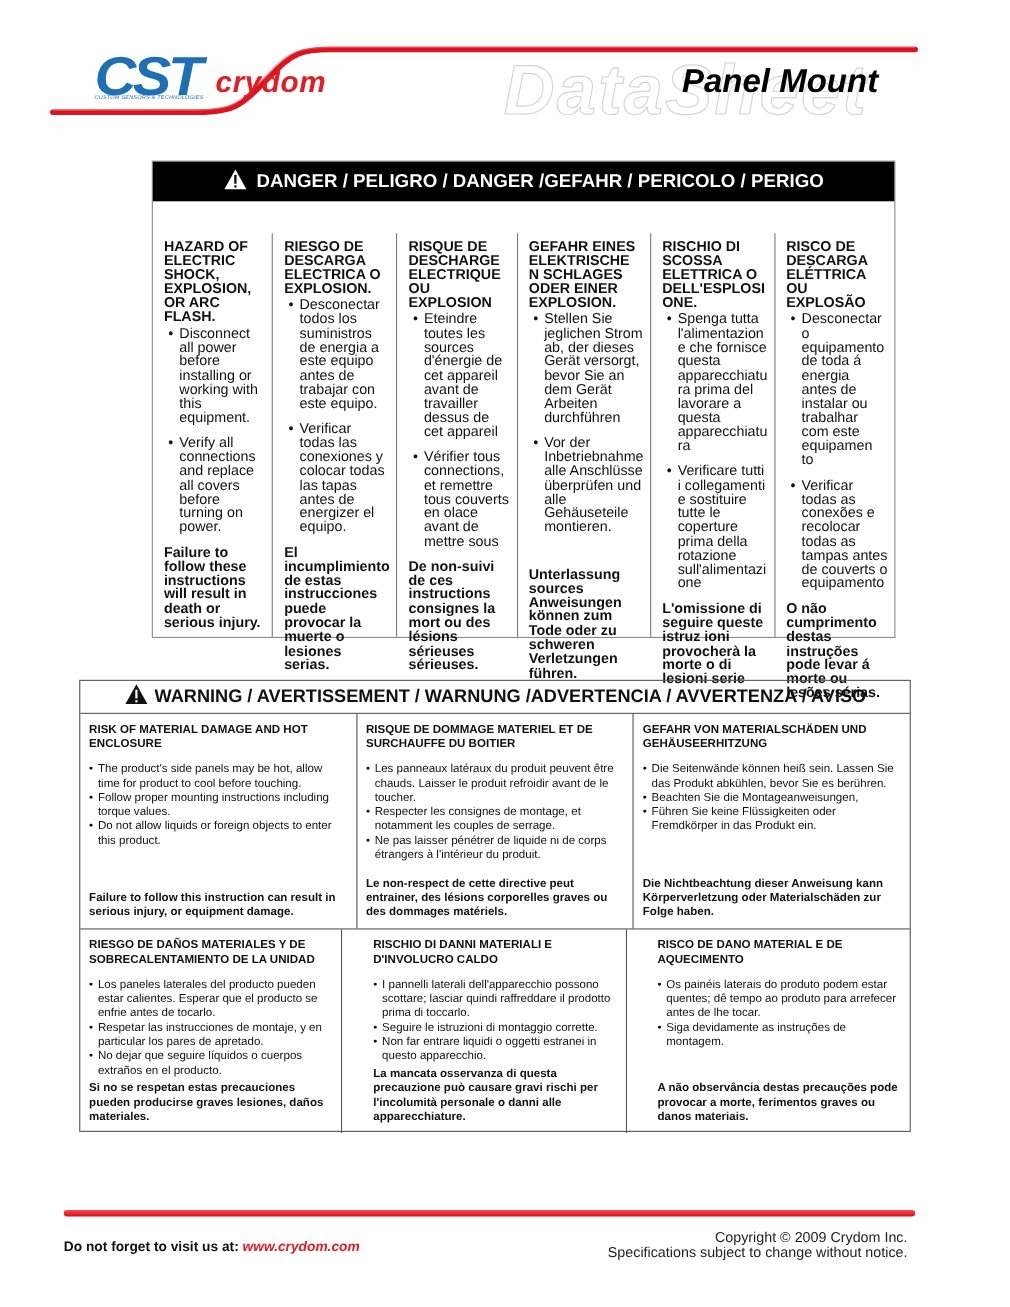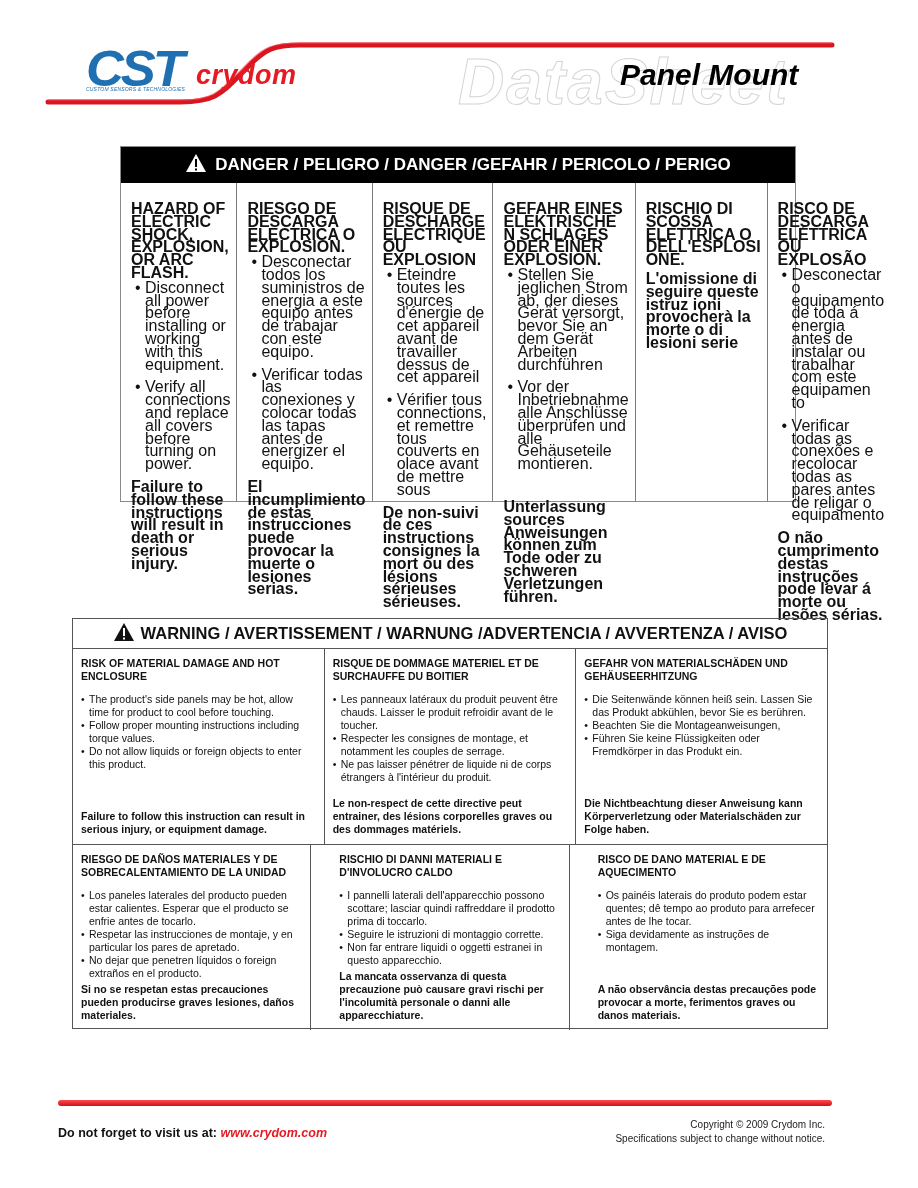--- a/index.html
+++ b/index.html
@@ -8,25 +8,25 @@
   
   .hdr { position: absolute; left: 0; top: 0; width: 918px; height: 130px; }
   .hdr svg { position: absolute; left: 0; top: 0; }
   .logo-cst { position: absolute; left: 86px; top: 44px; font-family: "Liberation Sans", sans-serif; font-weight: bold; font-style: italic; font-size: 50px; color: #1f6fb3; letter-spacing: -3px; transform: scaleX(1.05); transform-origin: left; line-height: 1; }
   .logo-cst-sub { position: absolute; left: 86px; top: 86px; font-size: 5px; color: #1f6fb3; font-style: italic; letter-spacing: 0.2px; }
   .logo-crydom { position: absolute; left: 196px; top: 62px; font-weight: bold; font-style: italic; font-size: 27px; color: #e41b23; letter-spacing: 0.5px; line-height: 1; }
   .ds-watermark { position: absolute; left: 458px; top: 50px; font-size: 64px; font-style: italic; font-weight: bold; color: #ffffff; -webkit-text-stroke: 1px #d4d4d4; letter-spacing: 2px; line-height: 1; }
   .panel-mount { position: absolute; left: 620px; top: 60px; font-size: 30px; font-style: italic; font-weight: bold; color: #000; line-height: 1; }
 
   
-  .danger { position: absolute; left: 120px; top: 146px; width: 676px; height: 356px; border: 1px solid #8a8a8a; box-sizing: border-box; }
+  .danger { position: absolute; left: 138px; top: 146px; width: 676px; height: 434px; border: 1px solid #8a8a8a; box-sizing: border-box; }
   .danger-bar { height: 36px; background: #000; color: #fff; display: flex; align-items: center; justify-content: center; font-size: 17px; font-weight: bold; }
   .danger-bar .tri { margin-right: 8px; }
   .danger-cols { display: flex; height: calc(100% - 36px); }
-  .dcol { flex: 1; border-right: 1px solid #7a7a7a; padding: 20px 6px 0 10px; box-sizing: border-box; font-size: 16px; line-height: 12.8px; }
+  .dcol { flex: 1; border-right: 1px solid #7a7a7a; padding: 6px 6px 0 10px; box-sizing: border-box; font-size: 13px; line-height: 12.8px; margin-top: 29px; }
   .dcol:last-child { border-right: none; }
   .dcol .h { font-weight: bold; margin-bottom: 2px; }
   .dcol ul { list-style: none; margin: 0; padding: 0; }
   .dcol li { position: relative; padding-left: 14px; margin-bottom: 10px; }
   .dcol li::before { content: "•"; position: absolute; left: 4px; top: 0; }
   .dcol .f { font-weight: bold; margin-top: 6px; }
 
   
   .warn { position: absolute; left: 72px; top: 618px; width: 756px; height: 411px; border: 1px solid #555; box-sizing: border-box; }
   .warn-bar { height: 29px; border-bottom: 1px solid #555; display: flex; align-items: center; justify-content: center; font-size: 16.5px; font-weight: bold; color: #111; }
@@ -40,21 +40,21 @@
   .wcell .h { font-weight: bold; margin-bottom: 10px; }
   .wcell ul { list-style: none; margin: 0; padding: 0; }
   .wcell li { position: relative; padding-left: 8px; }
   .wcell li::before { content: "•"; position: absolute; left: 0; top: 0; }
   .wcell .f { font-weight: bold; position: absolute; left: 8px; right: 8px; bottom: 8px; }
 
   
   .footer-line { position: absolute; left: 58px; top: 1100px; width: 774px; height: 6px; border-radius: 3px; background: linear-gradient(#ff4a4f, #d0101a); }
   .visit { position: absolute; left: 58px; top: 1126px; font-size: 12.5px; font-weight: bold; color: #111; }
   .visit .url { color: #e41b23; font-style: italic; }
-  .copy { position: absolute; right: 93px; top: 1118px; font-size: 10px; color: #222; text-align: right; line-height: 14px; }
+  .copy { position: absolute; right: 93px; top: 1118px; font-size: 13px; color: #222; text-align: right; line-height: 14px; }
 </style>
 </head>
 <body>
 
 <div class="hdr">
   <svg width="918" height="130">
     <path d="M48 102 L180 102 C215 102 220 95 245 70 C265 48 275 45 300 45 L832 45" stroke="#d91520" stroke-width="5" fill="none" stroke-linecap="round"></path>
     <path d="M48 100 L180 100 C213 100 218 93 243 68 C263 46 273 43 300 43 L832 43" stroke="#ff5a5f" stroke-width="1.2" fill="none" opacity="0.7"></path>
   </svg>
   <div class="logo-cst">CST</div>
@@ -103,27 +103,31 @@
     <div class="dcol">
       <div class="h">GEFAHR EINES ELEKTRISCHE N SCHLAGES ODER EINER EXPLOSION.</div>
       <ul>
           <li>Stellen Sie jeglichen Strom ab, der dieses Gerät versorgt, bevor Sie an dem Gerät Arbeiten durchführen</li>
           <li>Vor der Inbetriebnahme alle Anschlüsse überprüfen und alle Gehäuseteile montieren.</li>
         </ul>
       <div class="f" style="margin-top:30px">Unterlassung sources Anweisungen können zum Tode oder zu schweren Verletzungen führen.</div>
     </div>
     <div class="dcol">
       <div class="h">RISCHIO DI SCOSSA ELETTRICA O DELL'ESPLOSI ONE.</div>
+      <ul>
+          <li>Spenga tutta l'alimentazion e che fornisce questa apparecchiatu ra prima del lavorare a questa apparecchiatu ra</li>
+          <li>Verificare tutti i collegamenti e sostituire tutte le coperture prima della rotazione sull'alimentazi one</li>
+        </ul>
       <div class="f">L'omissione di seguire queste istruz ioni provocherà la morte o di lesioni serie</div>
     </div>
     <div class="dcol">
       <div class="h">RISCO DE DESCARGA ELÉTTRICA OU EXPLOSÃO</div>
       <ul>
           <li>Desconectar o equipamento de toda á energia antes de instalar ou trabalhar com este equipamen to</li>
-          <li>Verificar todas as conexões e recolocar todas as pares antes de religar o equipamento</li>
+          <li>Verificar todas as conexões e recolocar todas as tampas antes de couverts o equipamento</li>
         </ul>
       <div class="f">O não cumprimento destas instruções pode levar á morte ou lesões sérias.</div>
     </div>
   </div>
 </div>
 
 <div class="warn">
   <div class="warn-bar">
     <span class="tri">
       <svg width="22" height="20" viewBox="0 0 22 20">
@@ -162,21 +166,21 @@
         </ul>
       <div class="f">Die Nichtbeachtung dieser Anweisung kann Körperverletzung oder Materialschäden zur Folge haben.</div>
     </div>
   </div>
   <div class="wrow r2">
     <div class="wcell">
       <div class="h">RIESGO DE DAÑOS MATERIALES Y DE SOBRECALENTAMIENTO DE LA UNIDAD</div>
       <ul>
           <li>Los paneles laterales del producto pueden estar calientes. Esperar que el producto se enfrie antes de tocarlo.</li>
           <li>Respetar las instrucciones de montaje, y en particular los pares de apretado.</li>
-          <li>No dejar que penetren líquidos o foreign extraños en el producto.</li>
+          <li>No dejar que seguire líquidos o cuerpos extraños en el producto.</li>
         </ul>
       <div class="f">Si no se respetan estas precauciones pueden producirse graves lesiones, daños materiales.</div>
     </div>
     <div class="wcell">
       <div class="h">RISCHIO DI DANNI MATERIALI E D'INVOLUCRO CALDO</div>
       <ul>
           <li>I pannelli laterali dell'apparecchio possono scottare; lasciar quindi raffreddare il prodotto prima di toccarlo.</li>
           <li>Seguire le istruzioni di montaggio corrette.</li>
           <li>Non far entrare liquidi o oggetti estranei in questo apparecchio.</li>
         </ul>

